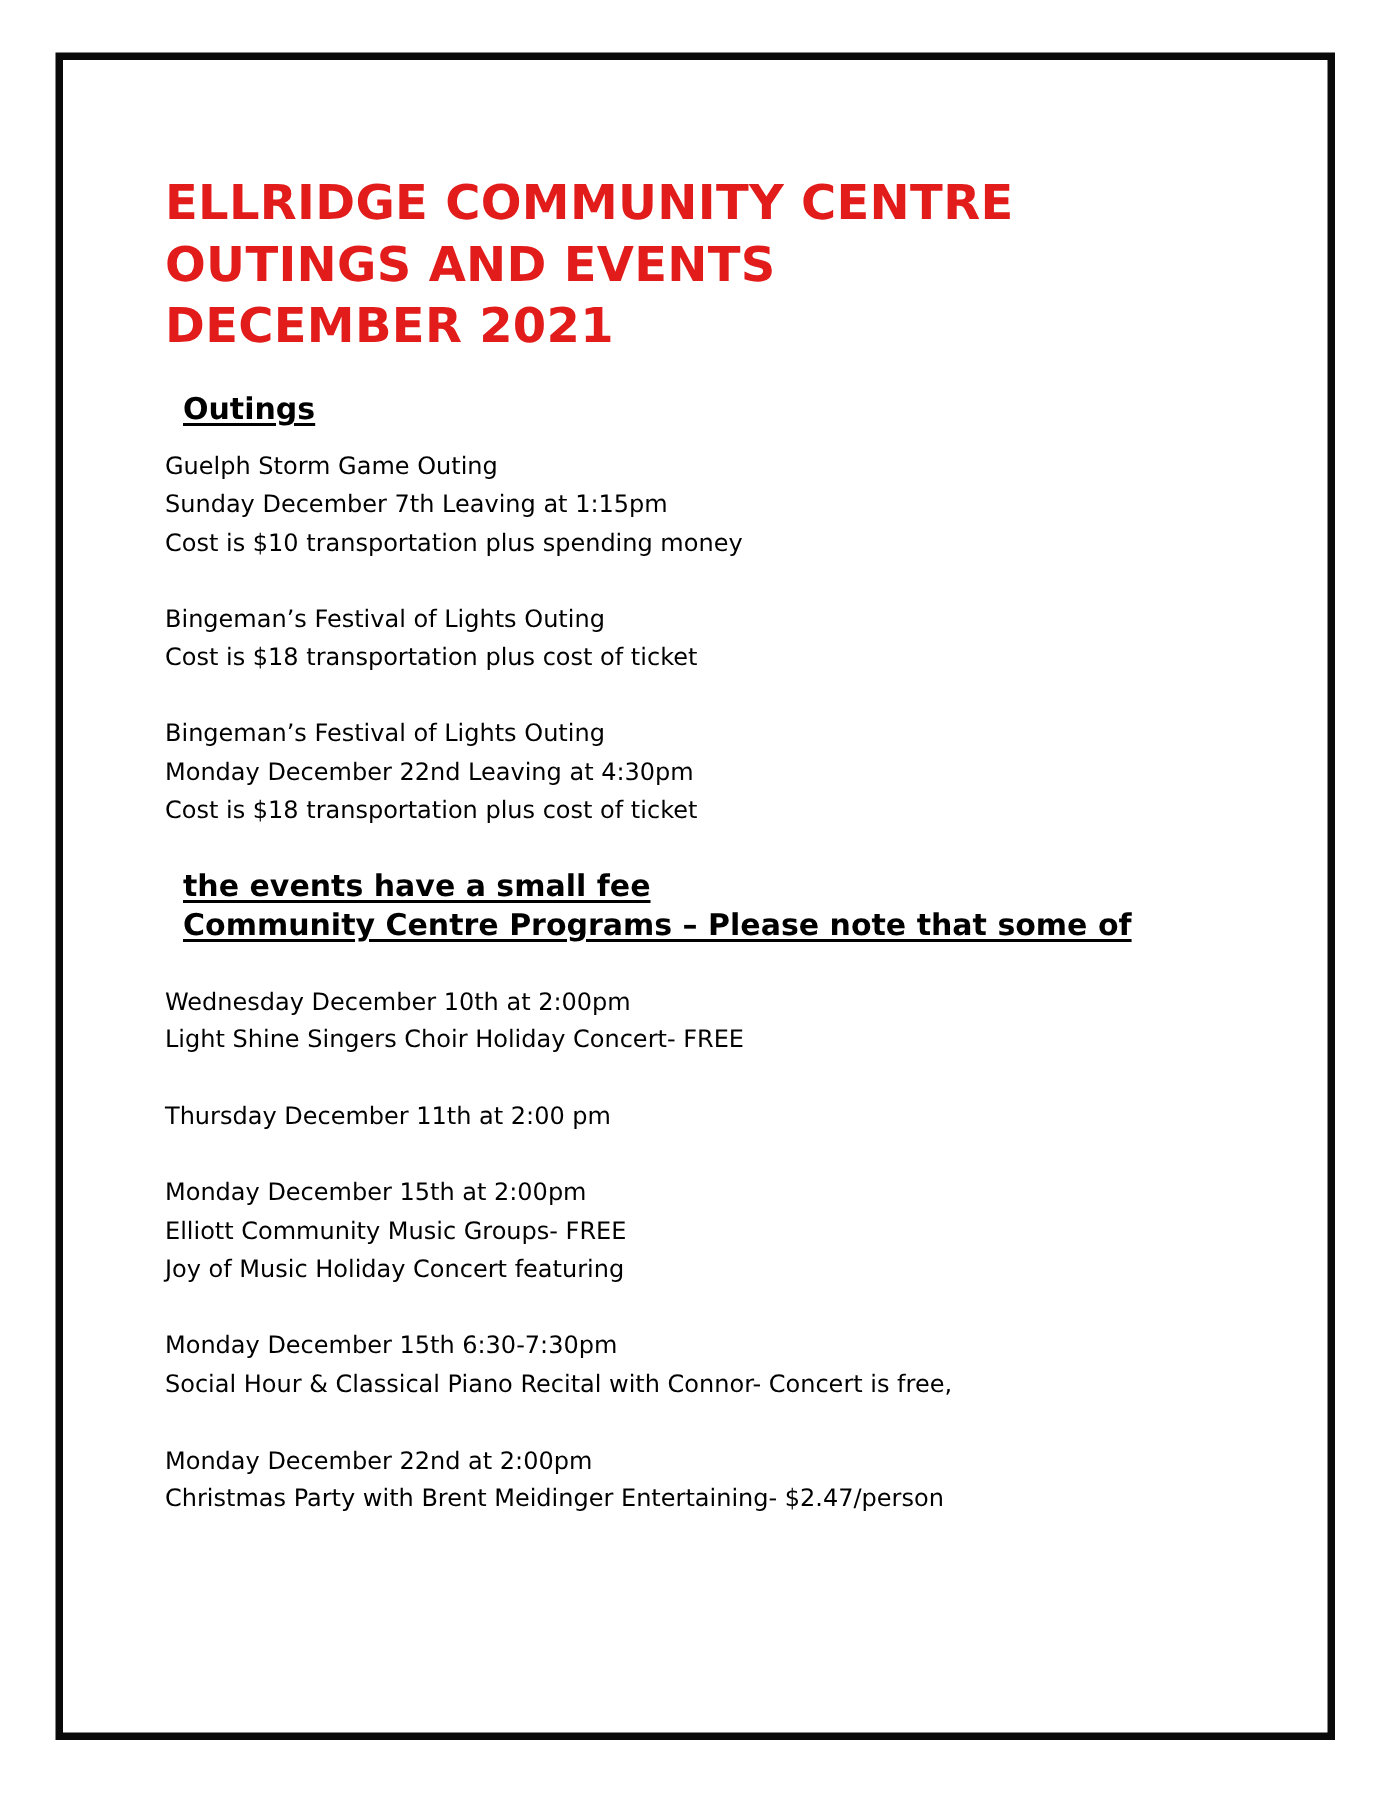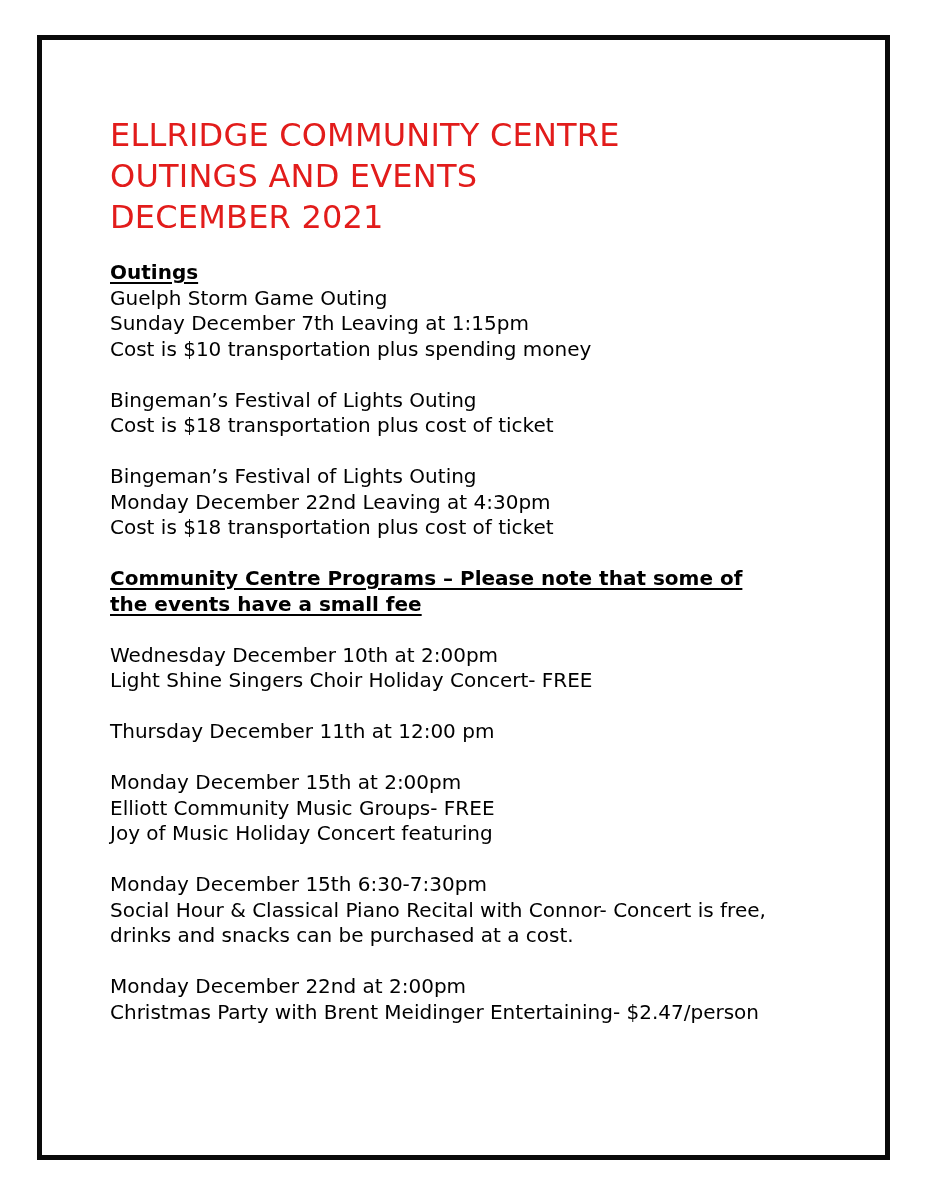--- a/index.html
+++ b/index.html
@@ -17,39 +17,39 @@
     width:853px; height:1125px;
     border:5px solid #0a0a0a;
     background:#ffffff;
   }
   .content { padding:75px 22px 0 68px; }
 
   .title { margin:0 0 22px 0; }
   .title-line {
     display:block;
     font-size:32px; line-height:41px;
-    font-weight:normal; color:var(--accent);
+    font-weight:bold; color:var(--accent);
     letter-spacing:0.2px;
   }
 
   .section-heading {
-    margin:0; font-size:20px; line-height:var(--pitch);
+    margin:12px; font-size:20px; line-height:var(--pitch);
     font-weight:bold;
   }
   .heading-line {
     display:inline-block;
     text-decoration:underline;
     text-decoration-thickness:2px;
     text-underline-offset:3px;
   }
   .section-heading .heading-line { display:table; }
 
   .event { margin:0 0 var(--pitch) 0; }
   .event-line {
-    font-size:20px; line-height:var(--pitch);
+    font-size:16px; line-height:var(--pitch);
     white-space:nowrap;
   }
   .programs-heading { margin-bottom:var(--pitch); }
 </style>
 </head>
 <body>
 
 <div class="page">
   <div class="content">
 
@@ -77,43 +77,42 @@
 
       <div class="event">
         <div class="event-line">Bingeman’s Festival of Lights Outing</div>
         <div class="event-line">Monday December 22nd Leaving at 4:30pm</div>
         <div class="event-line">Cost is $18 transportation plus cost of ticket</div>
       </div>
     </section>
 
     <section>
       <h2 class="section-heading programs-heading">
+        <span class="heading-line">the events have a small fee</span>
         <span class="heading-line">Community Centre Programs – Please note that some of</span>
-        <span class="heading-line">the events have a small fee</span>
       </h2>
 
       <div class="event">
         <div class="event-line">Wednesday December 10th at 2:00pm</div>
         <div class="event-line">Light Shine Singers Choir Holiday Concert- FREE</div>
       </div>
 
       <div class="event">
-        <div class="event-line">Thursday December 11th at 12:00 pm</div>
+        <div class="event-line">Thursday December 11th at 2:00 pm</div>
       </div>
 
       <div class="event">
         <div class="event-line">Monday December 15th at 2:00pm</div>
         <div class="event-line">Elliott Community Music Groups- FREE</div>
         <div class="event-line">Joy of Music Holiday Concert featuring</div>
       </div>
 
       <div class="event">
         <div class="event-line">Monday December 15th 6:30-7:30pm</div>
         <div class="event-line">Social Hour &amp; Classical Piano Recital with Connor- Concert is free,</div>
-        <div class="event-line">drinks and snacks can be purchased at a cost.</div>
       </div>
 
       <div class="event">
         <div class="event-line">Monday December 22nd at 2:00pm</div>
         <div class="event-line">Christmas Party with Brent Meidinger Entertaining- $2.47/person</div>
       </div>
     </section>
 
   </div>
 </div>

